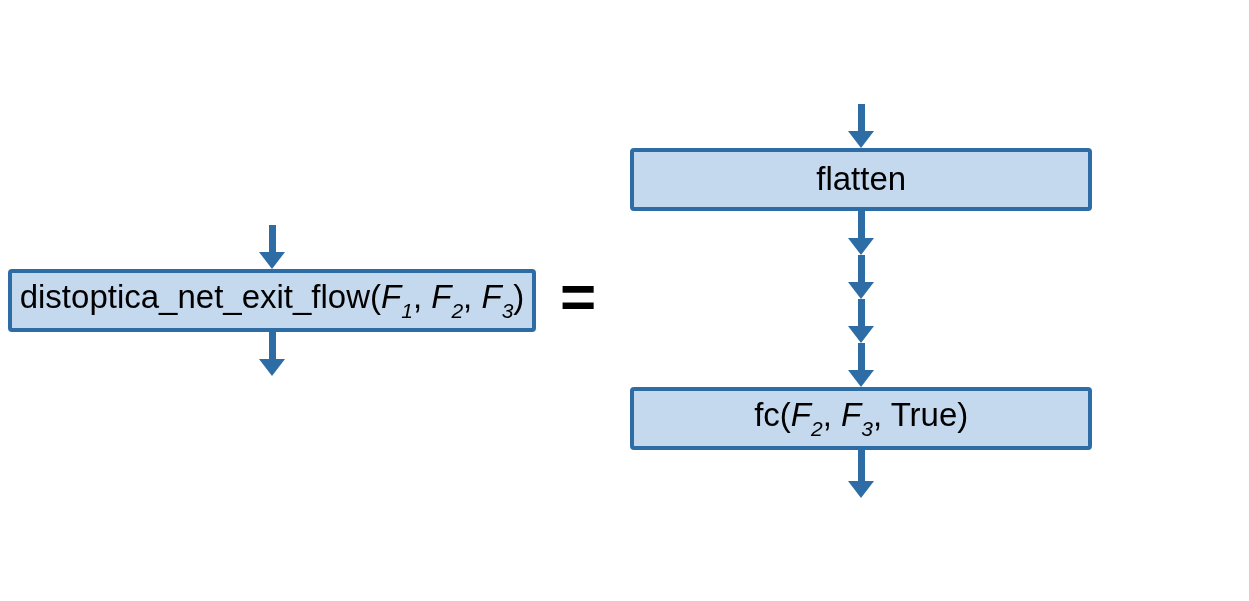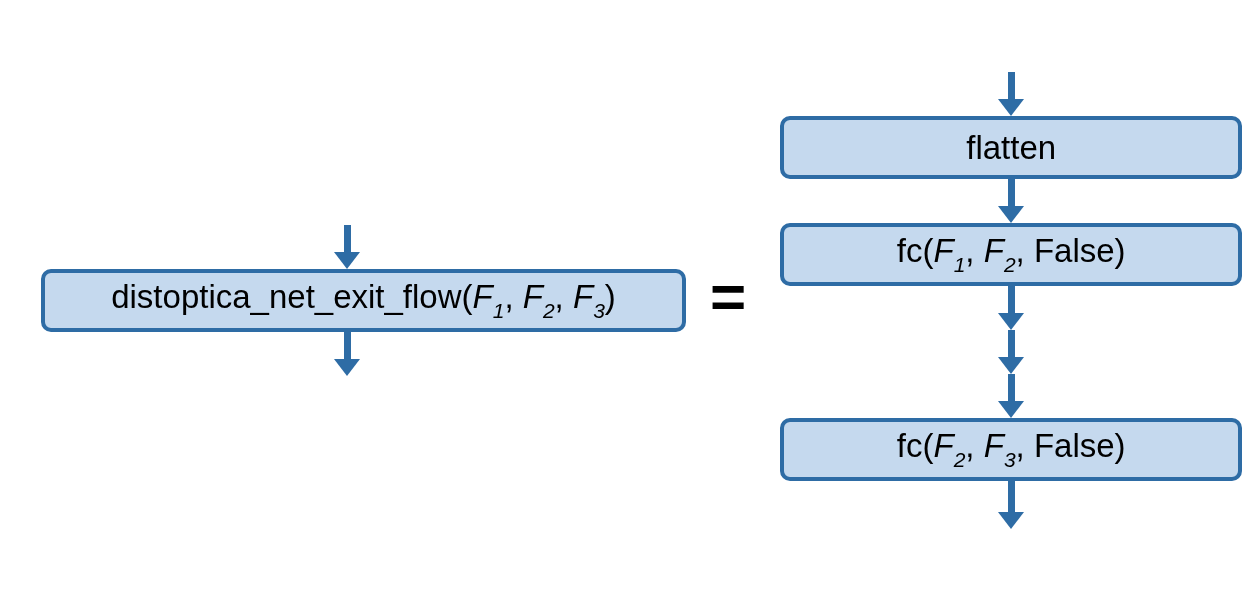--- a/index.html
+++ b/index.html
@@ -30,29 +30,29 @@
     margin-left: 8px;
   }
   .rhs-group {
     display: flex;
     flex-direction: column;
     align-items: center;
   }
   .node {
     border: 4px solid var(--border);
     background: var(--fill);
-    border-radius: 10px;
+    border-radius: 4px;
     height: 63px;
     display: flex;
     align-items: center;
     justify-content: center;
     font-size: 33px;
     white-space: nowrap;
   }
-  .lhs-node { width: 645px; margin-left: 33px; }
+  .lhs-node { width: 528px; }
   .rhs-node { width: 462px; }
   .arrow {
     display: flex;
     flex-direction: column;
     align-items: center;
   }
   .arrow .shaft {
     width: 7px;
     height: 27px;
     background: var(--arrow);
@@ -106,37 +106,34 @@
       <div class="shaft"></div>
       <div class="head"></div>
     </div>
     <div class="node rhs-node">
       <span><span>flatten</span></span>
     </div>
     <div class="arrow">
       <div class="shaft"></div>
       <div class="head"></div>
     </div>
-    <div class="node rhs-node">
-      <span><span>fc(</span><span class="it">F</span><span class="subit">1</span><span>, </span><span class="it">F</span><span class="subit">2</span><span>, False)</span></span>
-    </div>
     <div class="arrow">
       <div class="shaft"></div>
       <div class="head"></div>
     </div>
     <div class="arrow">
       <div class="shaft"></div>
       <div class="head"></div>
     </div>
     <div class="arrow">
       <div class="shaft"></div>
       <div class="head"></div>
     </div>
     <div class="node rhs-node">
-      <span><span>fc(</span><span class="it">F</span><span class="subit">2</span><span>, </span><span class="it">F</span><span class="subit">3</span><span>, False)</span></span>
+      <span><span>fc(</span><span class="it">F</span><span class="subit">2</span><span>, </span><span class="it">F</span><span class="subit">3</span><span>, True)</span></span>
     </div>
     <div class="arrow long">
       <div class="shaft"></div>
       <div class="head"></div>
     </div>
   </div>
 
 </div>
 
 </body></html>

